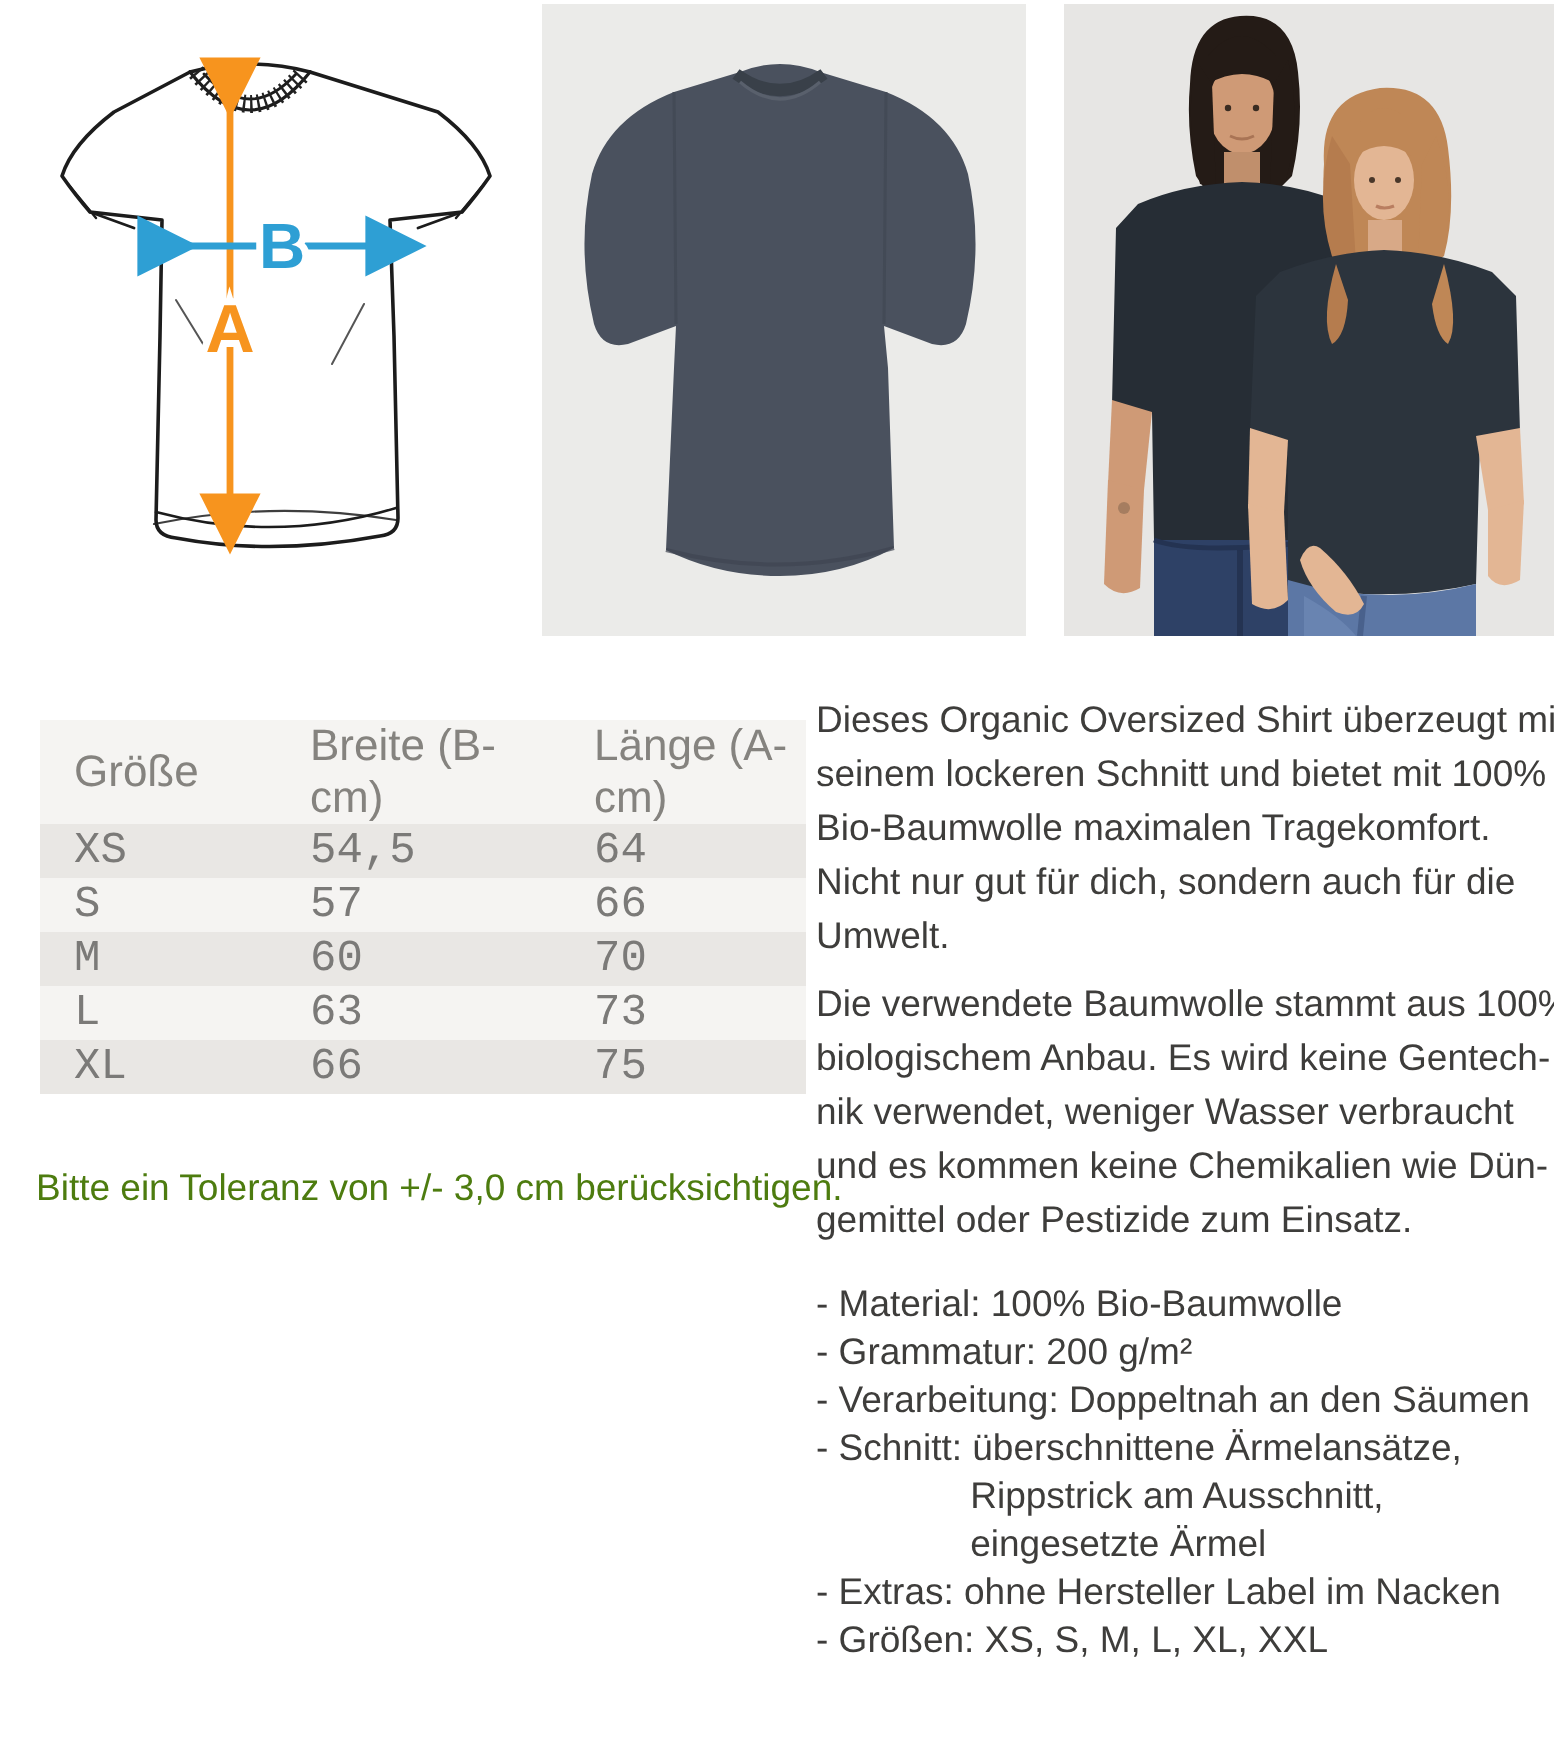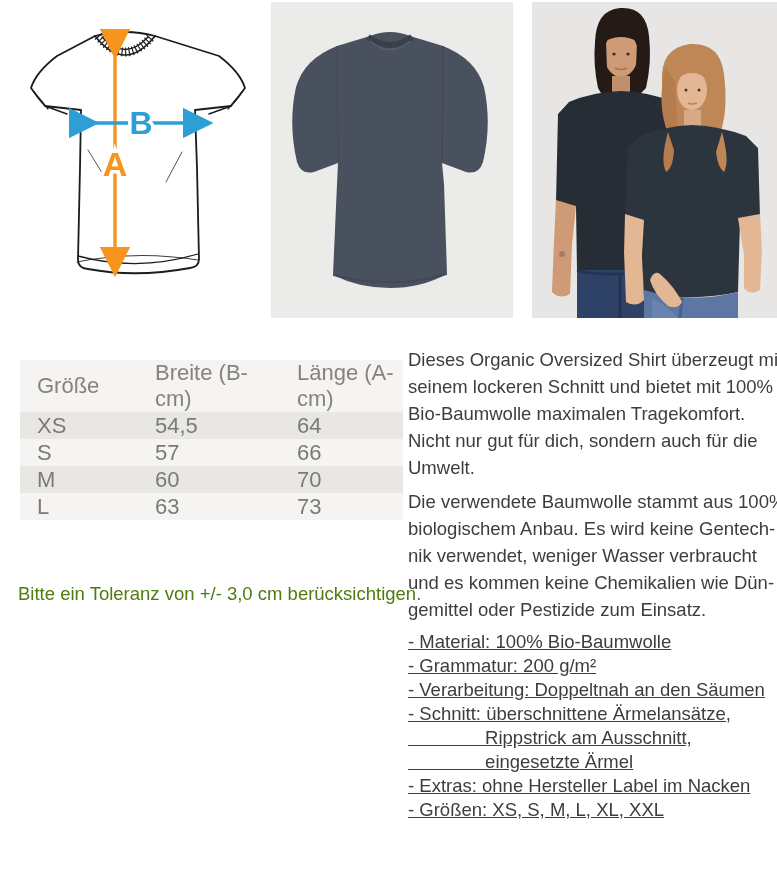--- a/index.html
+++ b/index.html
@@ -14,31 +14,31 @@
   .photo.models{left:532px;width:245px;background:#e7e6e4;}
 
   
   .size-table-wrap{position:absolute;left:20px;top:360px;width:383px;}
   table.size-table{border-collapse:collapse;width:100%;font-size:22px;table-layout:fixed;}
   table.size-table th,table.size-table td{font-weight:400;text-align:left;height:27px;padding:0 0 0 17px;vertical-align:middle;}
   table.size-table col.c1{width:118px;}
   table.size-table col.c2{width:142px;}
   table.size-table col.c3{width:123px;}
   table.size-table thead th{background:#f5f4f2;color:#85837f;}
-  table.size-table tbody td{color:#7b7a78;}
+  table.size-table tbody td{color:#7b7a78;font-family:Liberation Mono, monospace;}
   table.size-table tbody tr:nth-child(odd) td{background:#e9e7e4;}
   table.size-table tbody tr:nth-child(even) td{background:#f5f4f2;}
 
   .tolerance-note{position:absolute;left:18px;top:583px;font-size:18.5px;color:#4d7c0f;white-space:pre;}
 
   
   .description{position:absolute;left:408px;top:346px;width:369px;font-size:18.5px;color:#3e3d3b;}
   .desc-par{margin:0 0 7px 0;}
   .desc-par .line{line-height:27px;white-space:pre;}
-  .desc-list{margin-top:7px;text-decoration:underline;}
+  .desc-list{margin-top:17px;}
   .desc-list .line{line-height:24px;white-space:pre;}
 
   svg{display:block;}
 </style>
 </head>
 <body>
 
 <div class="canvas">
 
   <div class="photo diagram">
@@ -170,20 +170,25 @@
           </tr>
           <tr>
             <td>M</td>
             <td>60</td>
             <td>70</td>
           </tr>
           <tr>
             <td>L</td>
             <td>63</td>
             <td>73</td>
+          </tr>
+          <tr>
+            <td>XL</td>
+            <td>66</td>
+            <td>75</td>
           </tr>
         </tbody>
     </table>
   </div>
 
   <div class="tolerance-note">Bitte ein Toleranz von +/- 3,0 cm berücksichtigen.</div>
 
   <div class="description">
     <div class="desc-par">
         <div class="line">Dieses Organic Oversized Shirt überzeugt mit</div>

